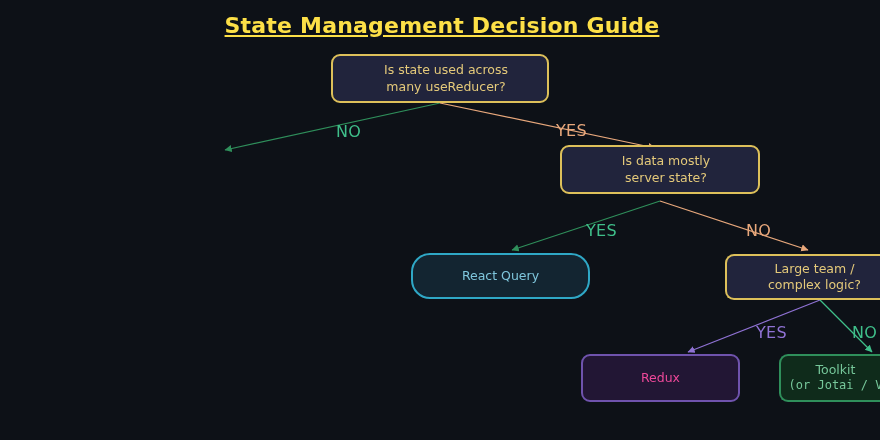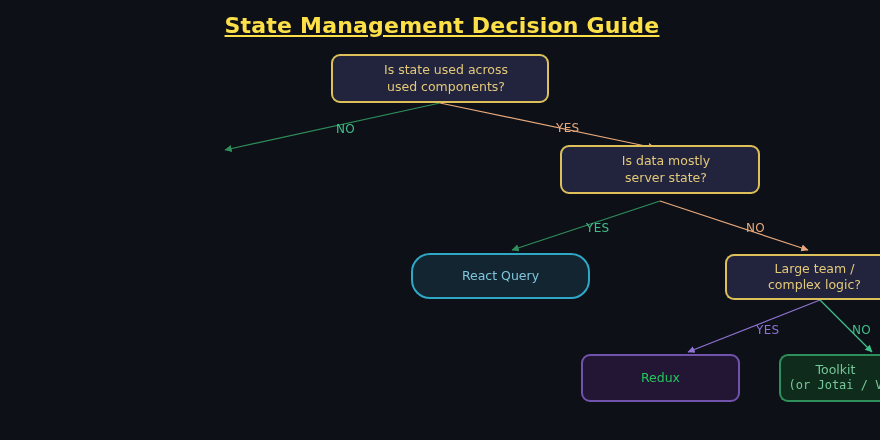--- a/index.html
+++ b/index.html
@@ -34,21 +34,21 @@
     position: absolute;
     left: 0;
     top: 0;
     width: 880px;
     height: 440px;
     overflow: visible;
   }
   .edge-label {
     position: absolute;
     font-family: "DejaVu Sans", sans-serif;
-    font-size: 12px;
+    font-size: 16px;
     letter-spacing: 0.3px;
     white-space: nowrap;
   }
   .node {
     position: absolute;
     box-sizing: border-box;
     border-radius: 9px;
     border-style: solid;
     border-width: 2px;
     display: flex;
@@ -78,21 +78,21 @@
   }
   .node.leaf-cyan {
     background: #132531;
     border-color: #2fa8c6;
     color: #7fc6dc;
     border-radius: 19px;
   }
   .node.leaf-purple {
     background: #221634;
     border-color: #6f53ad;
-    color: #22c55e;
+    color: #ec4899;
   }
   .node.leaf-green .l1,
   .node.leaf-cyan .l1,
   .node.leaf-purple .l1 {
     font-family: "DejaVu Sans", sans-serif;
     font-size: 12.5px;
   }
   .node.leaf-green .l2,
   .node.leaf-cyan .l2,
   .node.leaf-purple .l2 {
@@ -148,21 +148,21 @@
   <div class="edge-label" style="left:586px; top:221px; color:#3fbf8a;">YES</div>
 
   <div class="edge-label" style="left:746px; top:221px; color:#e8a87c;">NO</div>
 
   <div class="edge-label" style="left:756px; top:323px; color:#8f72d4;">YES</div>
 
   <div class="edge-label" style="left:852px; top:323px; color:#3fbf8a;">NO</div>
 
   <div class="node decision" style="left:331px; top:54px; width:218px; height:49px;">
     <span class="l1">Is state used across</span>
-    <span class="l2">used components?</span>
+    <span class="l2">many useReducer?</span>
   </div>
 
 
   <div class="node decision" style="left:560px; top:145px; width:200px; height:49px;">
     <span class="l1">Is data mostly</span>
     <span class="l2">server state?</span>
   </div>
 
   <div class="node leaf-cyan" style="left:411px; top:253px; width:179px; height:46px;">
     <span class="l1">React Query</span>

